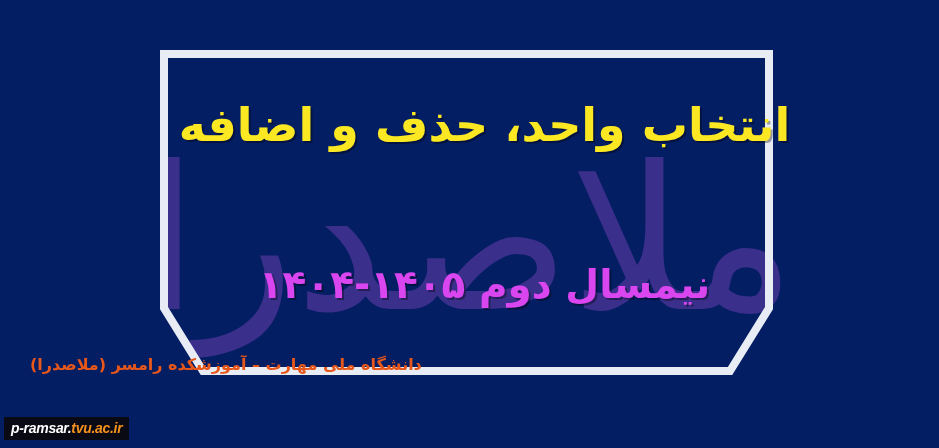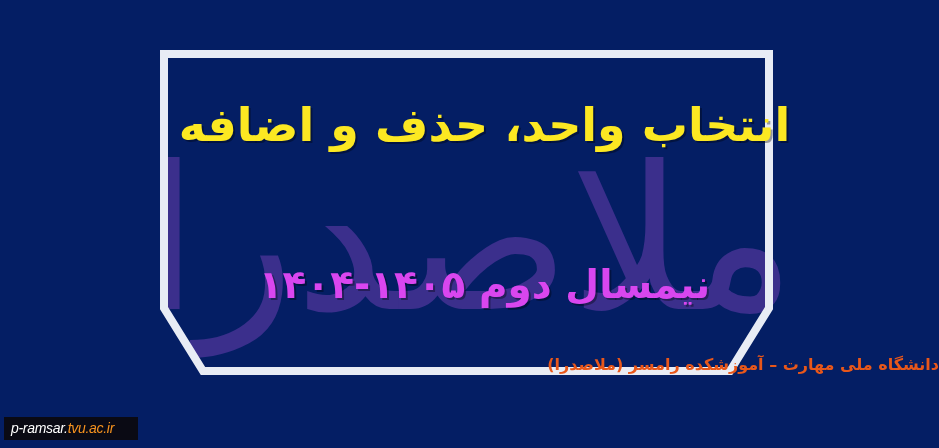--- a/index.html
+++ b/index.html
@@ -86,37 +86,37 @@
     top: 262px;
     font-size: 39px;
     color: #d946ef;
     text-shadow: 2px 2px 0 rgba(0,0,0,0.35);
   }
 
   #subtitle {
     position: absolute;
     top: 355px;
     width: 100%;
-    text-align: right;
+    text-align: left;
     font-size: 16px;
     font-weight: 700;
     color: #E8571A;
     white-space: nowrap;
   }
 
   
   #url-chip {
     position: absolute;
     left: 4px;
     bottom: 8px;
     z-index: 4;
     background: #0A0A14;
-    padding: 3px 24px 4px 7px;
+    padding: 3px 7px 4px 7px;
     font-size: 14px;
-    font-weight: 400;
+    font-weight: 700;
     font-style: italic;
     letter-spacing: -0.3px;
     direction: ltr;
     white-space: nowrap;
     font-family: "Liberation Sans", sans-serif;
   }
   .url-white { color: #FFFFFF; }
   .url-orange { color: #F6921E; }
 </style>
 </head>

